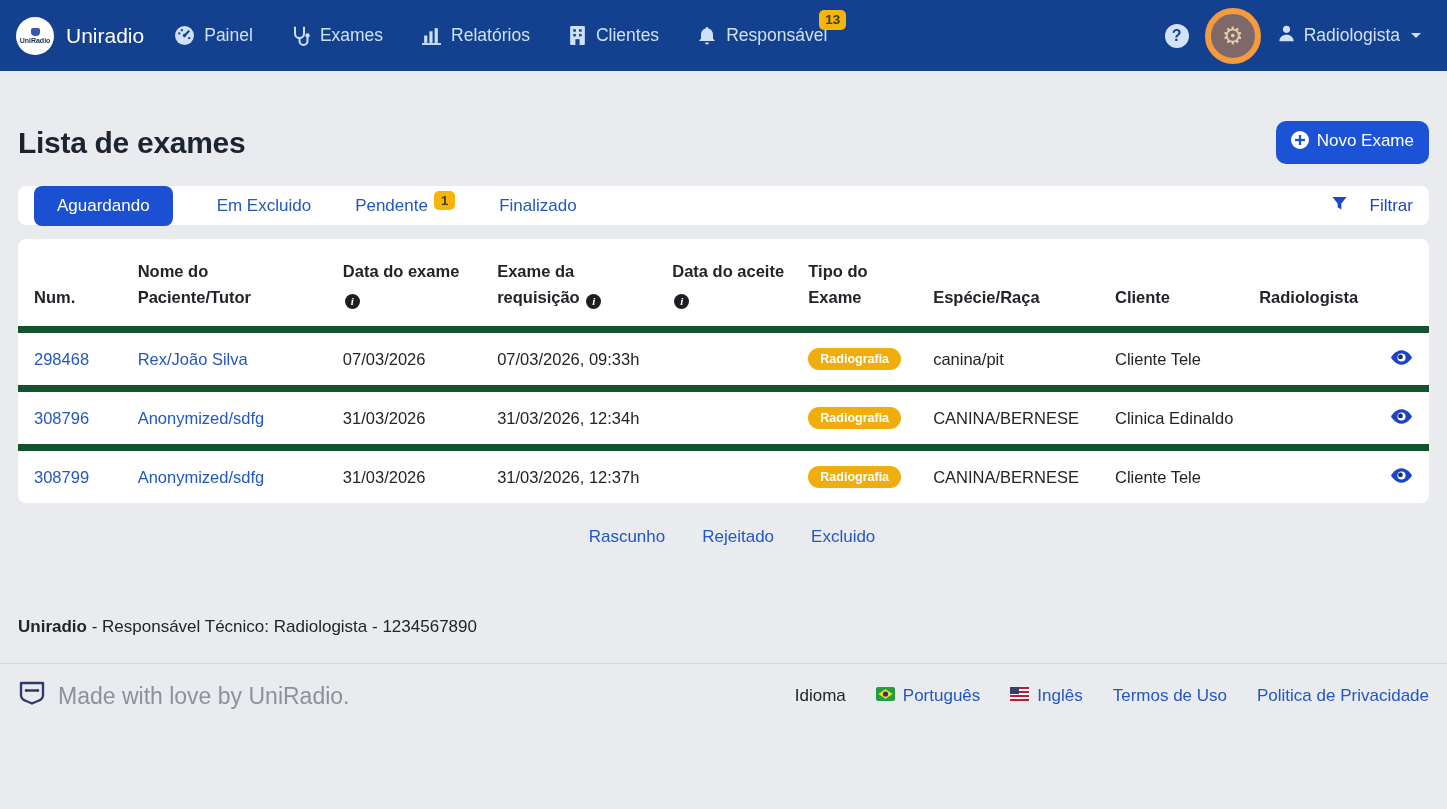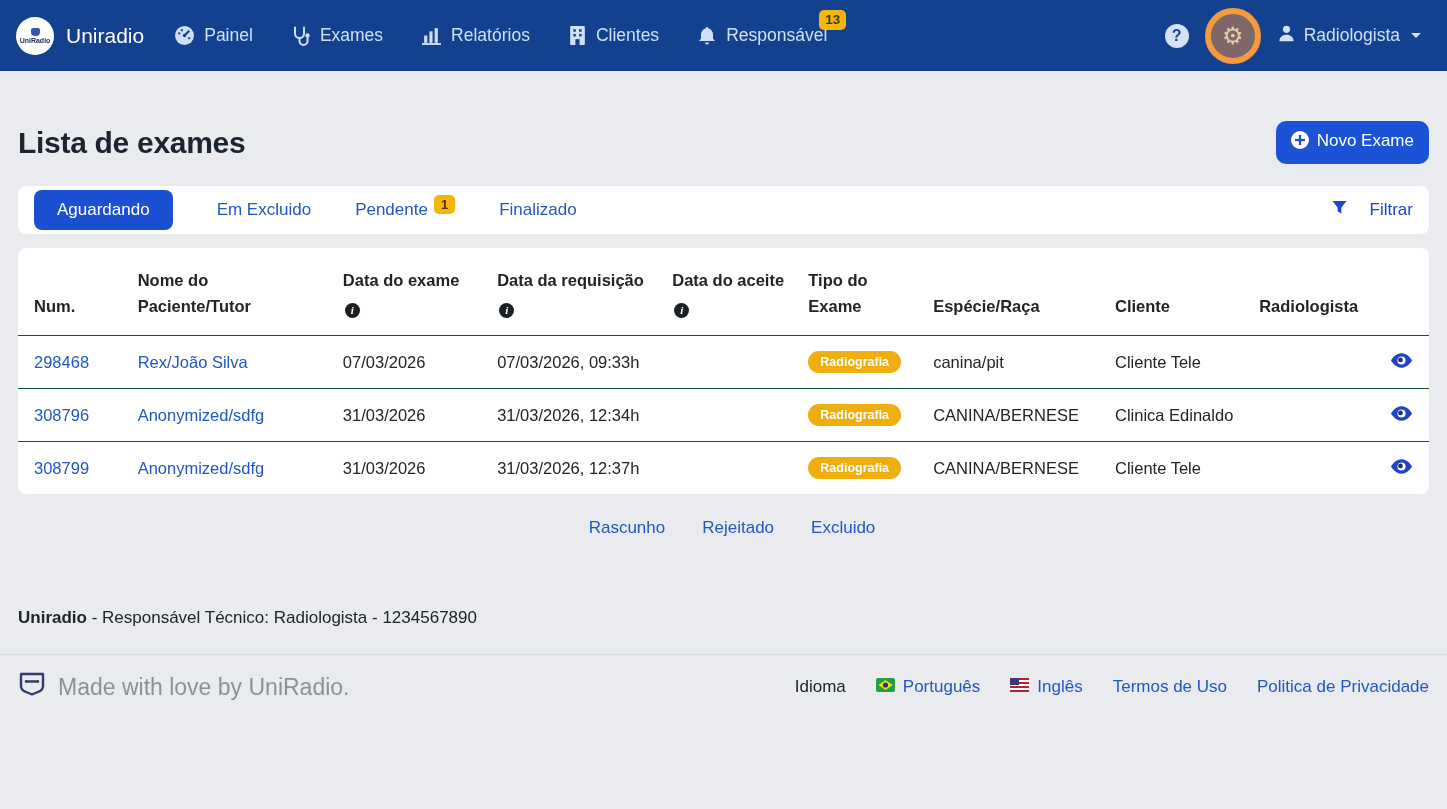--- a/index.html
+++ b/index.html
@@ -58,42 +58,42 @@
   .page-head { display:flex; align-items:center; justify-content:space-between; margin-top:50px; }
   .page-title { font-size:30px; font-weight:600; color:#1c2430; letter-spacing:-0.3px; }
   .btn-primary {
     background:#1b52d6; color:#ffffff; border:none; border-radius:10px;
     font-size:17px; padding:10px 15px; display:flex; align-items:flex-start; gap:8px;
     cursor:pointer; font-family:inherit;
   }
   
   .tabs-card {
     margin-top:22px; background:#ffffff; border-radius:8px;
-    display:flex; align-items:center; padding:8px 16px; height:48px;
+    display:flex; align-items:center; padding:8px 16px; height:39px;
   }
   .tab-pill {
     background:#1b50d2; color:#ffffff; border-radius:8px;
     padding:10px 23px; font-size:17px; cursor:pointer;
   }
   .tab-link { color:#2257c4; font-size:17px; margin-left:44px; cursor:pointer; text-decoration:none; }
   .tab-badge {
     display:inline-block; background:#f5b50a; color:#453a10;
     font-size:13px; font-weight:bold; border-radius:5px; padding:2px 7px;
     margin-left:6px; transform:translateY(-6px);
   }
   .filter-link { margin-left:auto; color:#1b49c5; font-size:17px; display:flex; align-items:center; gap:23px; cursor:pointer; }
   
   .table-card { margin-top:14px; background:#ffffff; border-radius:8px; overflow:hidden; }
   table { width:100%; border-collapse:collapse; font-size:16.5px; }
   th {
     text-align:left; font-weight:bold; color:#212529;
     padding:20px 8px 16px 16px; vertical-align:bottom; line-height:1.55;
   }
   td {
-    padding:15px 8px 15px 16px; border-top:1px solid #14532d; vertical-align:middle;
+    padding:15px 8px 15px 16px; border-top:7px solid #14532d; vertical-align:middle;
     color:#212529;
   }
   a.cell-link { color:#2257c4; text-decoration:none; cursor:pointer; }
   .info-icon {
     display:inline-flex; width:15px; height:15px; border-radius:50%;
     background:#1b1f24; color:#ffffff; font-size:11px; font-weight:bold;
     align-items:center; justify-content:center; font-style:italic;
     vertical-align:-2px; margin-left:2px; font-family:"Liberation Serif", serif;
   }
   .badge-exam {
@@ -249,21 +249,21 @@
           <col style="width:182px">
           <col style="width:145px">
         <col style="width:118px">
           <col style="width:63px">
       </colgroup>
       <thead>
         <tr>
           <th>Num.</th>
           <th>Nome do Paciente/Tutor</th>
           <th><span>Data do exame</span> <span class="info-icon">i</span></th>
-          <th><span>Data da requisição</span> <span class="info-icon">i</span></th>
+          <th><span>Exame da requisição</span> <span class="info-icon">i</span></th>
           <th><span>Data do aceite</span> <span class="info-icon">i</span></th>
           <th>Tipo do Exame</th>
           <th>Espécie/Raça</th>
           <th>Cliente</th>
           <th>Radiologista</th>
           <th></th>
         </tr>
       </thead>
       <tbody>
         <tr>

